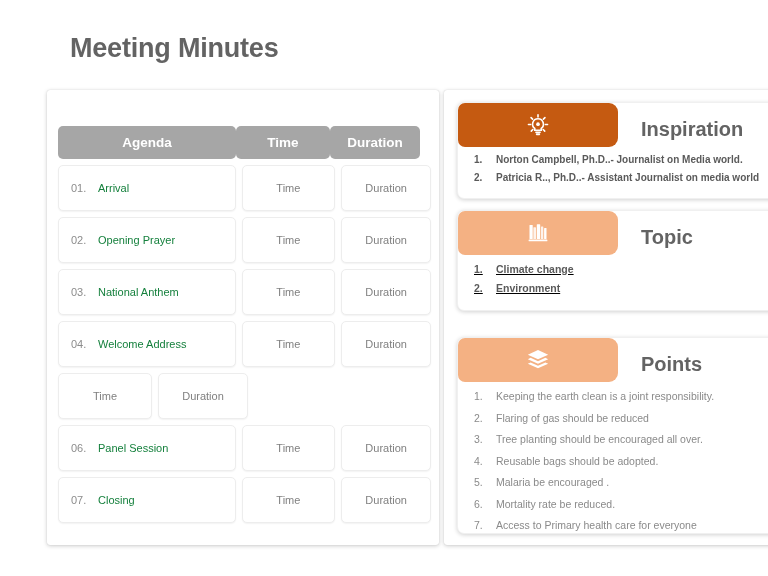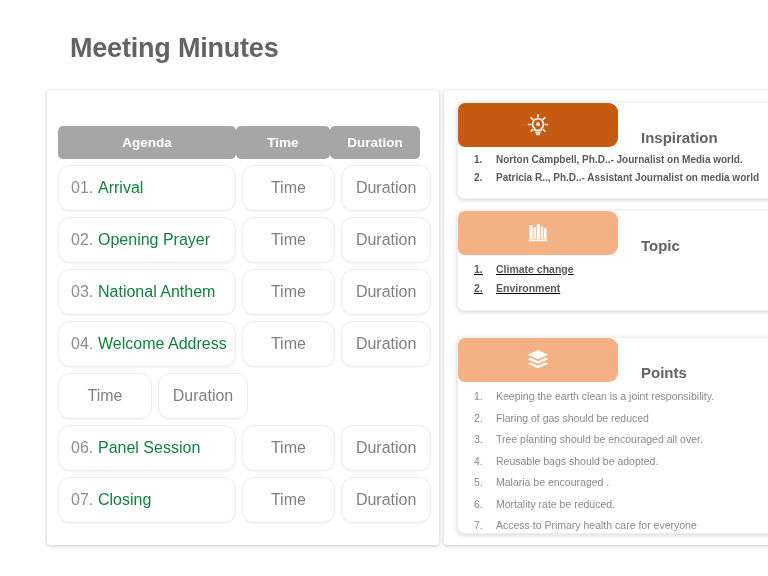--- a/index.html
+++ b/index.html
@@ -35,24 +35,24 @@
     height: 33px; display: flex; align-items: center; justify-content: center;
   }
   .th.agenda { width: 178px; }
   .th.time   { width: 94px; }
   .th.dur    { width: 90px; }
 
   .trow { display: flex; gap: 6px; margin-top: 6px; }
   .cell {
     background: #ffffff;
     border: 1px solid #ededed;
-    border-radius: 12px;
+    border-radius: 5px;
     height: 46px;
     display: flex; align-items: center;
-    font-size: 16px; color: #808080;
+    font-size: 11px; color: #808080;
     box-shadow: 0 1px 1.5px rgba(0,0,0,0.05);
   }
   .cell.agenda { width: 178px; padding-left: 12px; }
   .cell.time   { width: 94px; justify-content: center; }
   .cell.dur    { width: 90px; justify-content: center; }
   .num { color: #8c8c8c; min-width: 27px; }
   .agenda-label { color: #15803d; }
 
   
   .right-panel {
@@ -78,23 +78,23 @@
     height: 44px;
     border-top-left-radius: 7px; border-bottom-left-radius: 7px;
     border-top-right-radius: 9px; border-bottom-right-radius: 9px;
     display: flex; align-items: center; justify-content: center;
   }
   #card-inspiration .head-bar { width: 160px; background: #c55a11; }
   #card-topic .head-bar       { width: 160px; background: #f4b183; }
   #card-points .head-bar      { width: 160px; background: #f4b183; }
 
   .card-title {
-    position: absolute; top: 12px; height: 44px;
+    position: absolute; top: 4px; height: 44px;
     display: flex; align-items: center;
-    font-size: 15px; font-weight: bold; color: #636363;
+    font-size: 20px; font-weight: bold; color: #636363;
   }
   #card-inspiration .card-title { left: 183px; }
   #card-topic .card-title       { left: 183px; }
   #card-points .card-title      { left: 183px; }
 
   .card-list { padding: 6px 14px 0 14px; }
   .li { display: flex; align-items: baseline; }
   .li .idx { min-width: 22px; }
 
   #card-inspiration .li {

